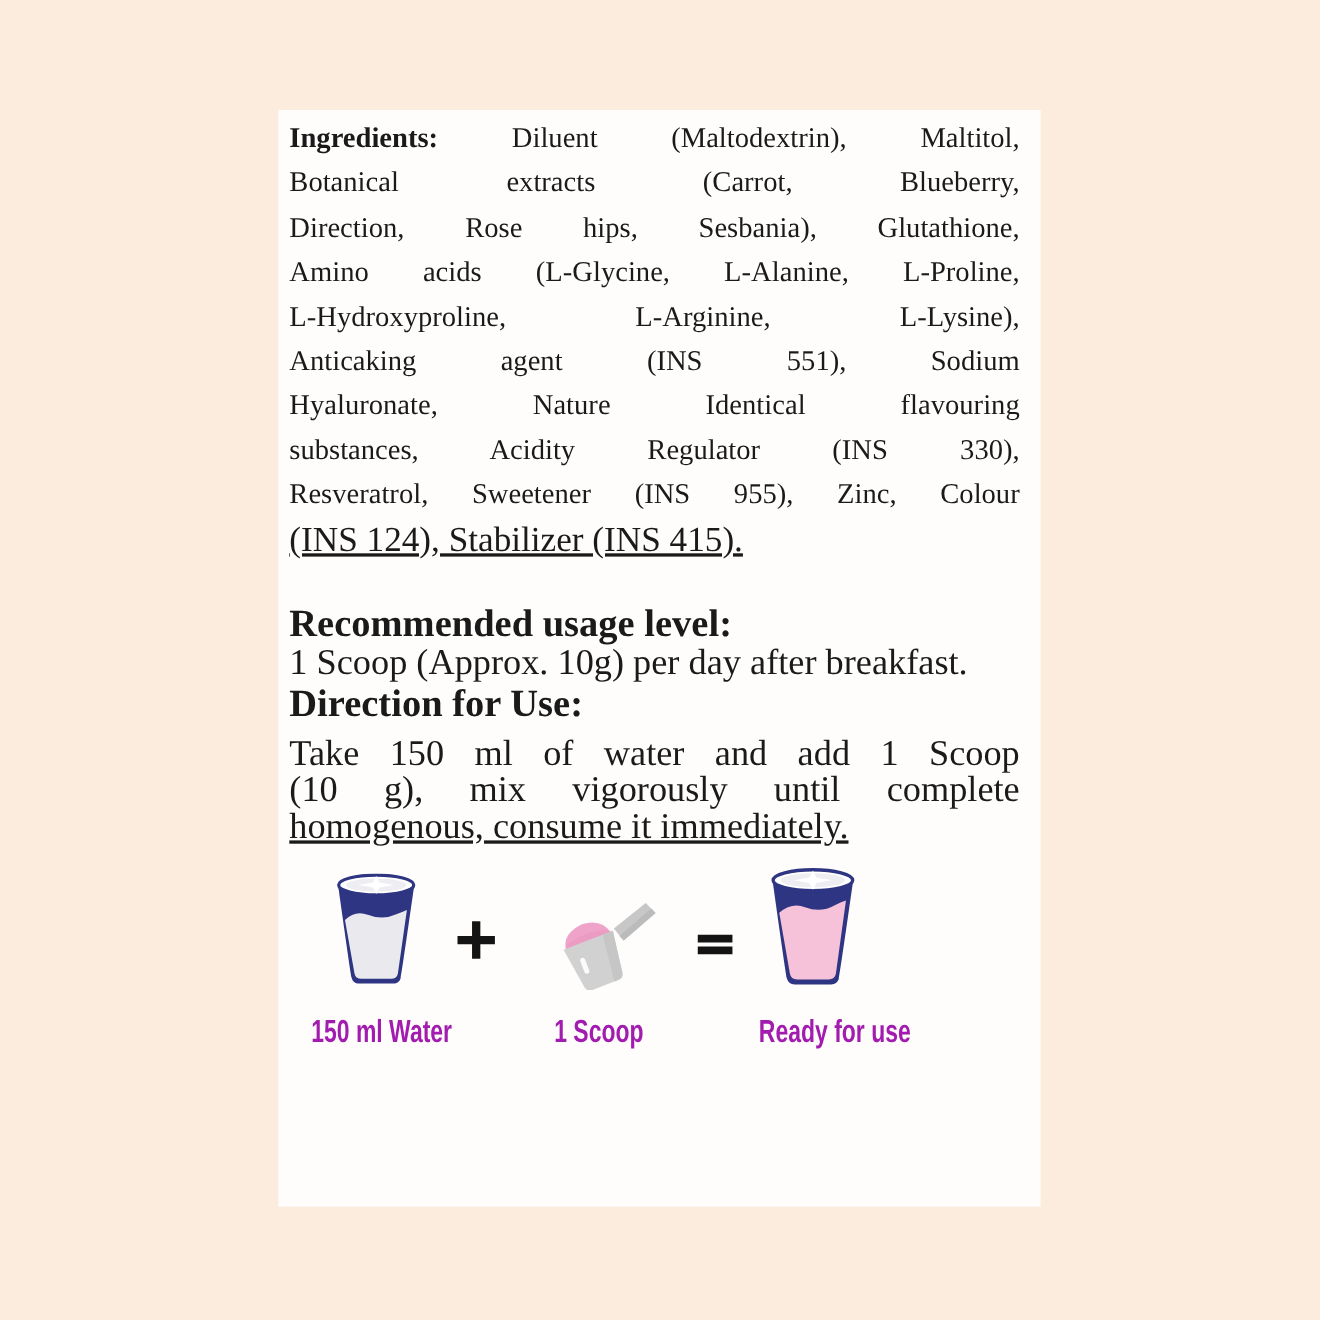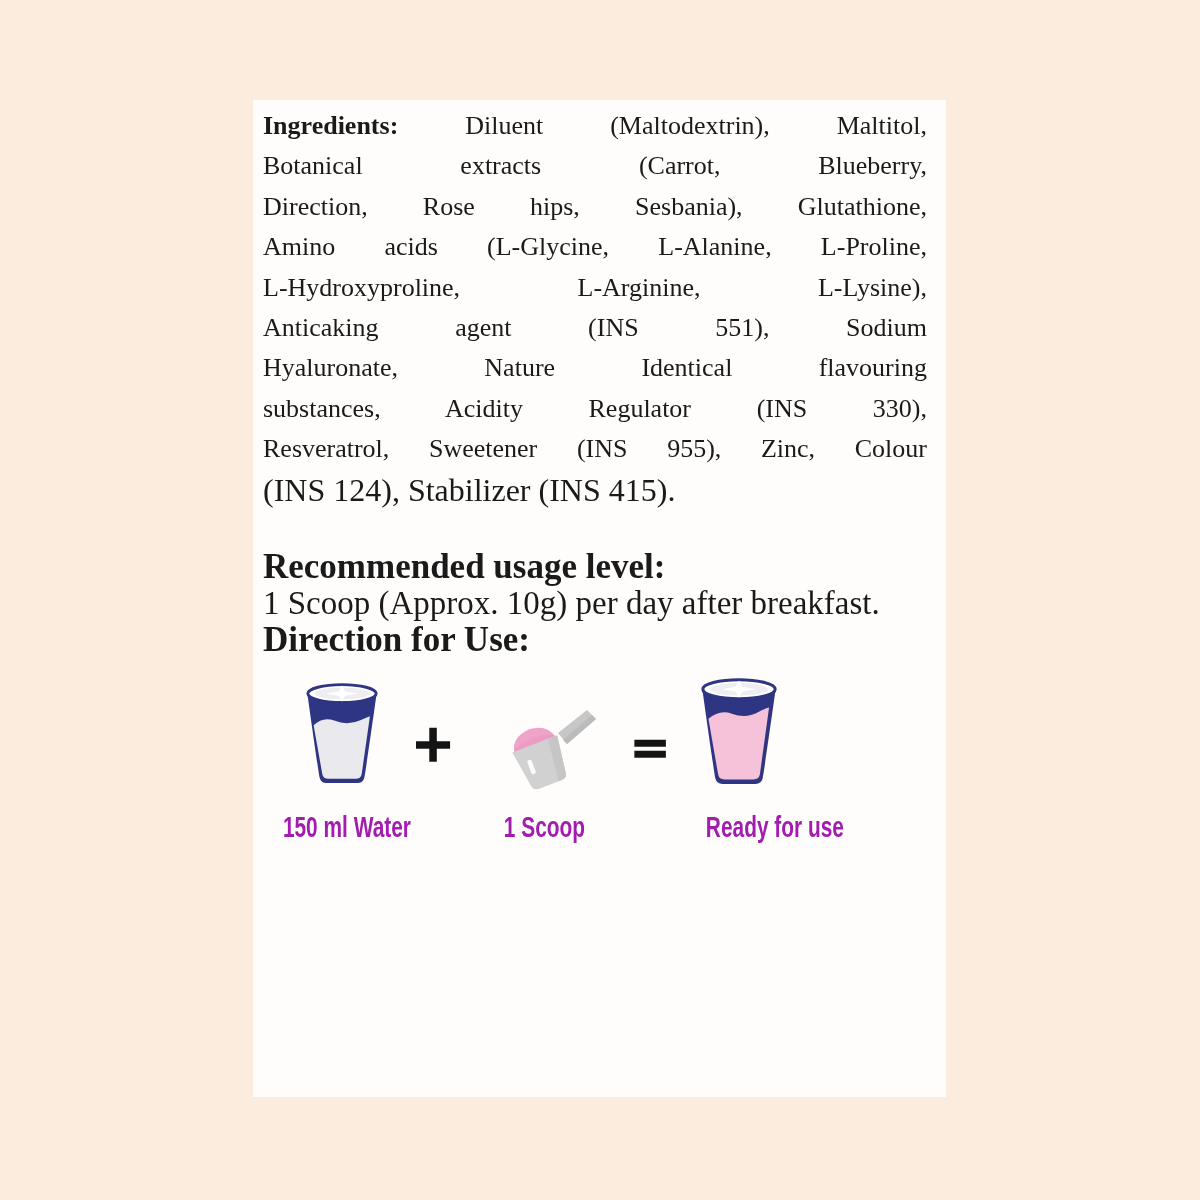--- a/index.html
+++ b/index.html
@@ -30,20 +30,21 @@
     text-justify:inter-word;
     font-size:26px;
     line-height:40.4px;
     white-space:normal;
   }
   .ing .jline{letter-spacing:0px;}
   .lastline{
     text-align:left;
     font-size:32px;
     line-height:40.4px;
+    text-decoration:underline;
   }
   .b{font-weight:bold;}
   .sec-heading{
     font-weight:bold;
     font-size:35px;
     line-height:37px;
     white-space:nowrap;
   }
   .sec-body{
     font-size:33px;
@@ -85,21 +86,21 @@
     color:#a21caf;
     white-space:nowrap;
   }
   .diag-label > span{
     display:inline-block;
     transform:scaleX(.72);
     transform-origin:center;
   }
   .lbl-water{left:-5px;}
   .lbl-scoop{left:204px;}
-  .lbl-ready{left:416px;}
+  .lbl-ready{left:400px;}
   .icon-water{left:42px;top:6px;}
   .icon-scoop{left:238px;top:26px;}
   .icon-ready{left:437px;top:1px;}
 </style>
 </head>
 <body>
 
 <div class="stage">
   <div class="card">
     <div class="content">
@@ -118,20 +119,25 @@
       </div>
 
       <div class="usage">
         <div class="sec-heading">Recommended usage level:</div>
         <div class="sec-body">1 Scoop (Approx. 10g) per day after breakfast.</div>
       </div>
 
 
       <div class="direction">
         <div class="sec-heading">Direction for Use:</div>
+        <div class="dir-para">
+          <div class="jline">Take 150 ml of water and add 1 Scoop</div>
+          <div class="jline">(10 g), mix vigorously until complete</div>
+          <div class="lastline">homogenous, consume it immediately.</div>
+        </div>
       </div>
 
       <div class="diagram">
 
         <svg class="abs icon-water" width="74" height="102" viewBox="0 0 76 106">
           <path d="M2,11 C2,11 13.5,93 14.8,98.5 C15.6,102 18.2,104 21.8,104 L54.2,104
                    C57.8,104 60.4,102 61.2,98.5 C62.5,93 74,11 74,11 Z" fill="#2e3582"></path>
           <path d="M8.5,44 Q18,34.5 30,39 Q44,44.6 57,38.6 Q63,36 67,34.5
                    L58.5,94.5 Q57.6,99.6 52,99.6 L24,99.6 Q18.4,99.6 17.5,94.5 Z" fill="#e9e9ee"></path>
           <ellipse cx="38" cy="11" rx="35.5" ry="9.3" fill="#ffffff" stroke="#2e3582" stroke-width="3"></ellipse>

